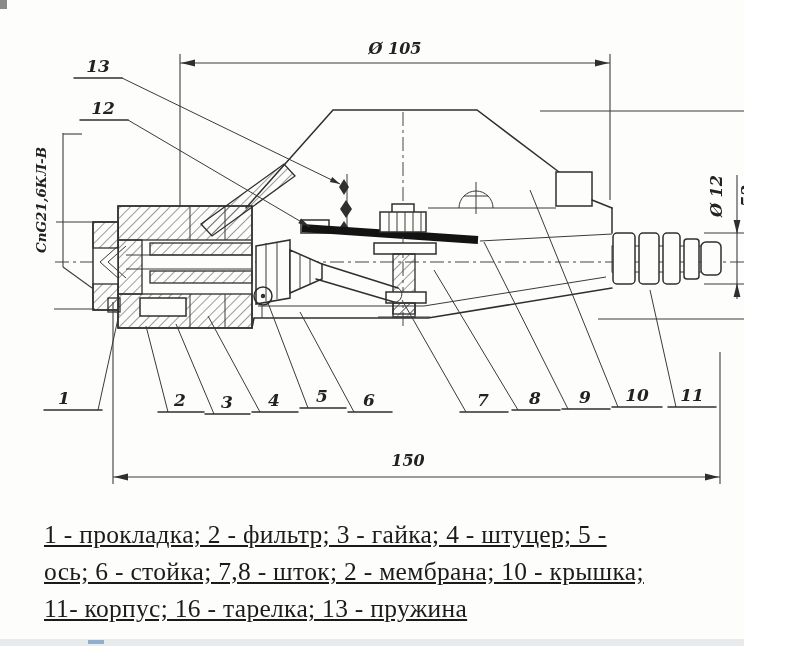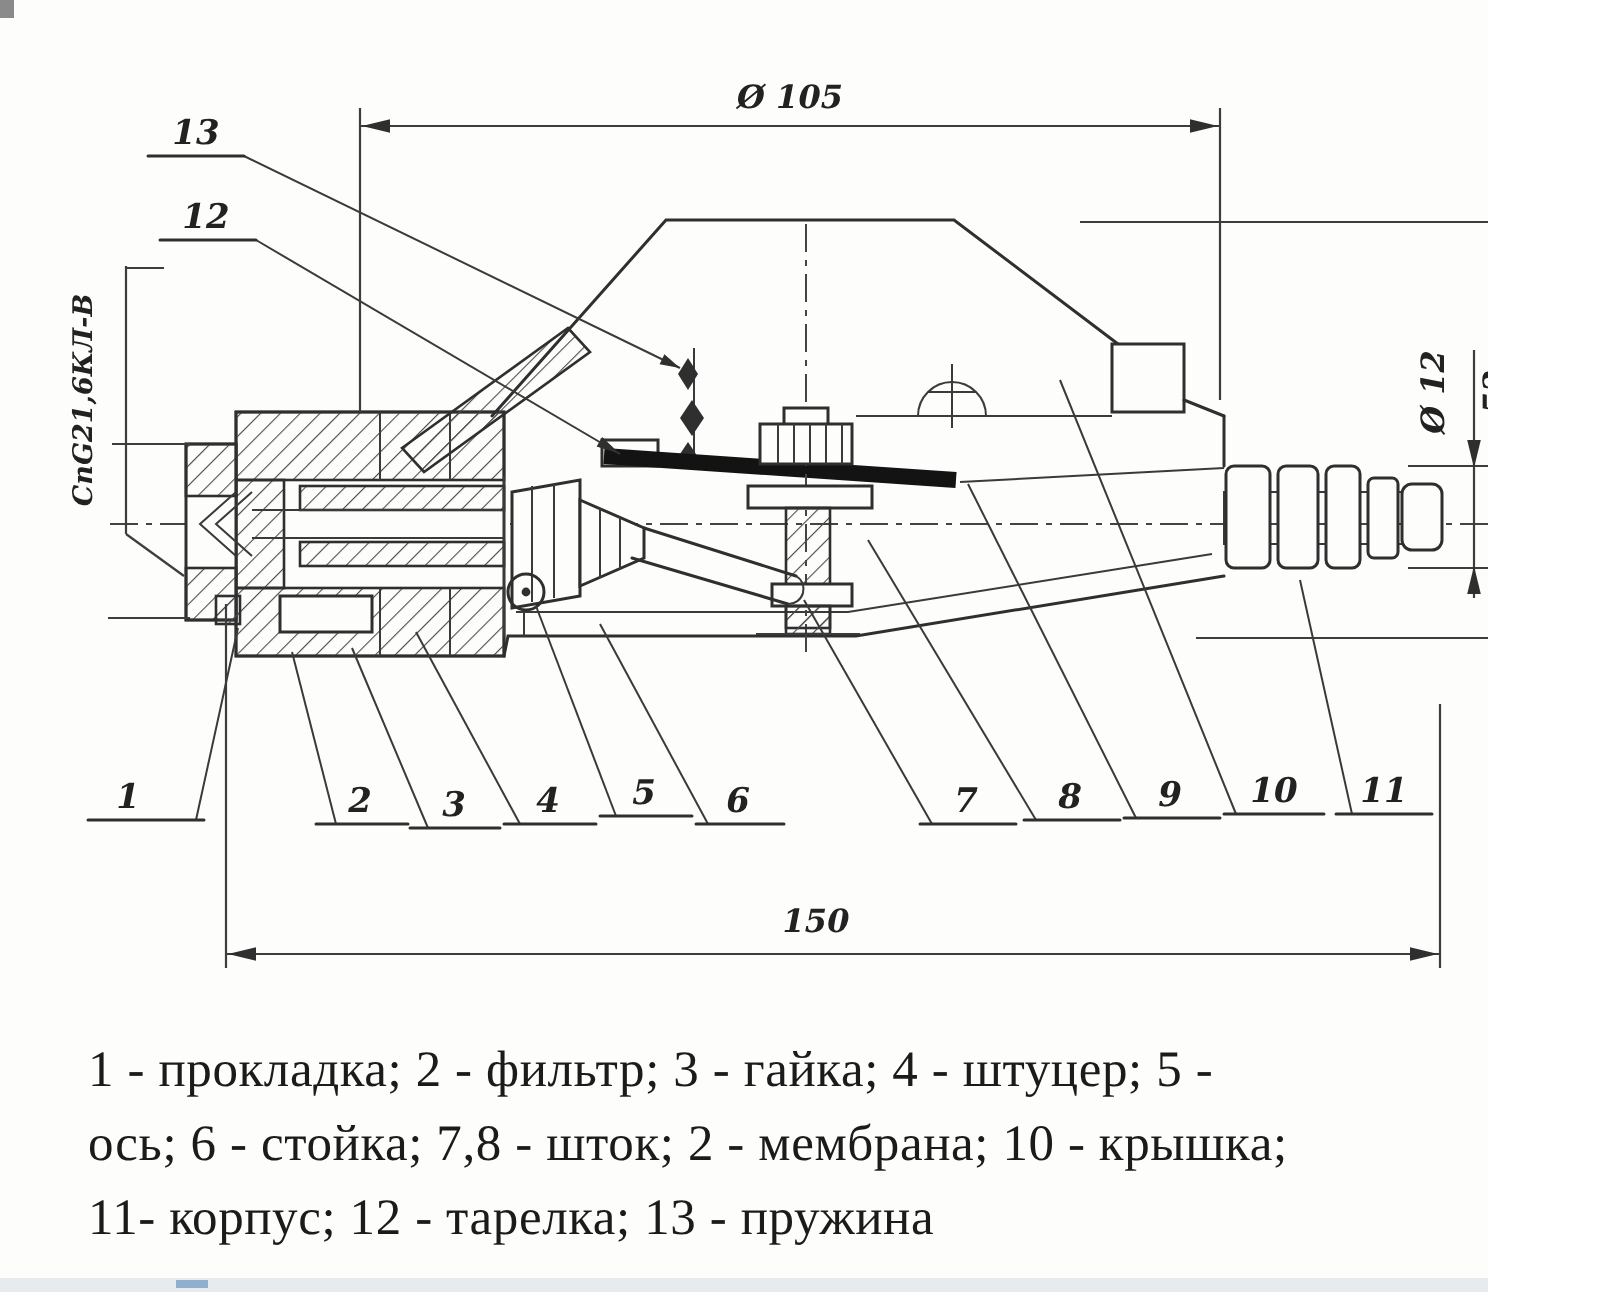--- a/index.html
+++ b/index.html
@@ -13,21 +13,21 @@
   .dim {stroke:#3d3d3d;stroke-width:1.1;fill:none;}
   .cl  {stroke:#444;stroke-width:1;fill:none;stroke-dasharray:14 4 3 4;}
   .arr {fill:#2f2f2f;stroke:none;}
   .band{stroke:#131313;stroke-width:8;fill:none;}
   .hat {fill:url(#h);stroke:#2f2f2f;stroke-width:1.3;}
   .lbl {font:italic 600 17px "DejaVu Serif",serif;fill:#222;}
   .dlb {font:italic 600 16px "DejaVu Serif",serif;fill:#222;}
   .tlb {font:italic 600 13.5px "DejaVu Serif",serif;fill:#222;}
   .legend{position:absolute;left:44px;top:516px;width:712px;
           font-family:"Liberation Serif",serif;font-size:25.5px;line-height:37px;
-          color:#1b1b1b;letter-spacing:.3px;}
+          color:#1b1b1b;letter-spacing:.3px;text-decoration:underline;}
 </style>
 </head>
 <body>
 
 <div class="page">
 <svg width="800" height="646" viewBox="0 0 800 646">
   <defs>
     <pattern id="h" width="7" height="7" patternUnits="userSpaceOnUse" patternTransform="rotate(45)">
       <line x1="0" y1="0" x2="0" y2="7" stroke="#4a4a4a" stroke-width="1.1"></line>
     </pattern>
@@ -250,15 +250,15 @@
     <line class="thin" x1="122" y1="78" x2="340" y2="184"></line>
     <polygon class="arr" points="340,184 329.8,182.1 332.2,177.1"></polygon>
     <line class="ln" x1="74" y1="78" x2="122" y2="78"></line>
     <text class="lbl" x="98" y="72" text-anchor="middle">13</text>
   </g>
 </svg>
 
 <div class="legend">
   <div>1 - прокладка; 2 - фильтр; 3 - гайка; 4 - штуцер; 5 -</div>
   <div>ось; 6 - стойка; 7,8 - шток; 2 - мембрана; 10 - крышка;</div>
-  <div>11- корпус; 12 - тарелка; 13 - пружина</div>
+  <div>11- корпус; 16 - тарелка; 13 - пружина</div>
 </div>
 </div>
 
 </body></html>

